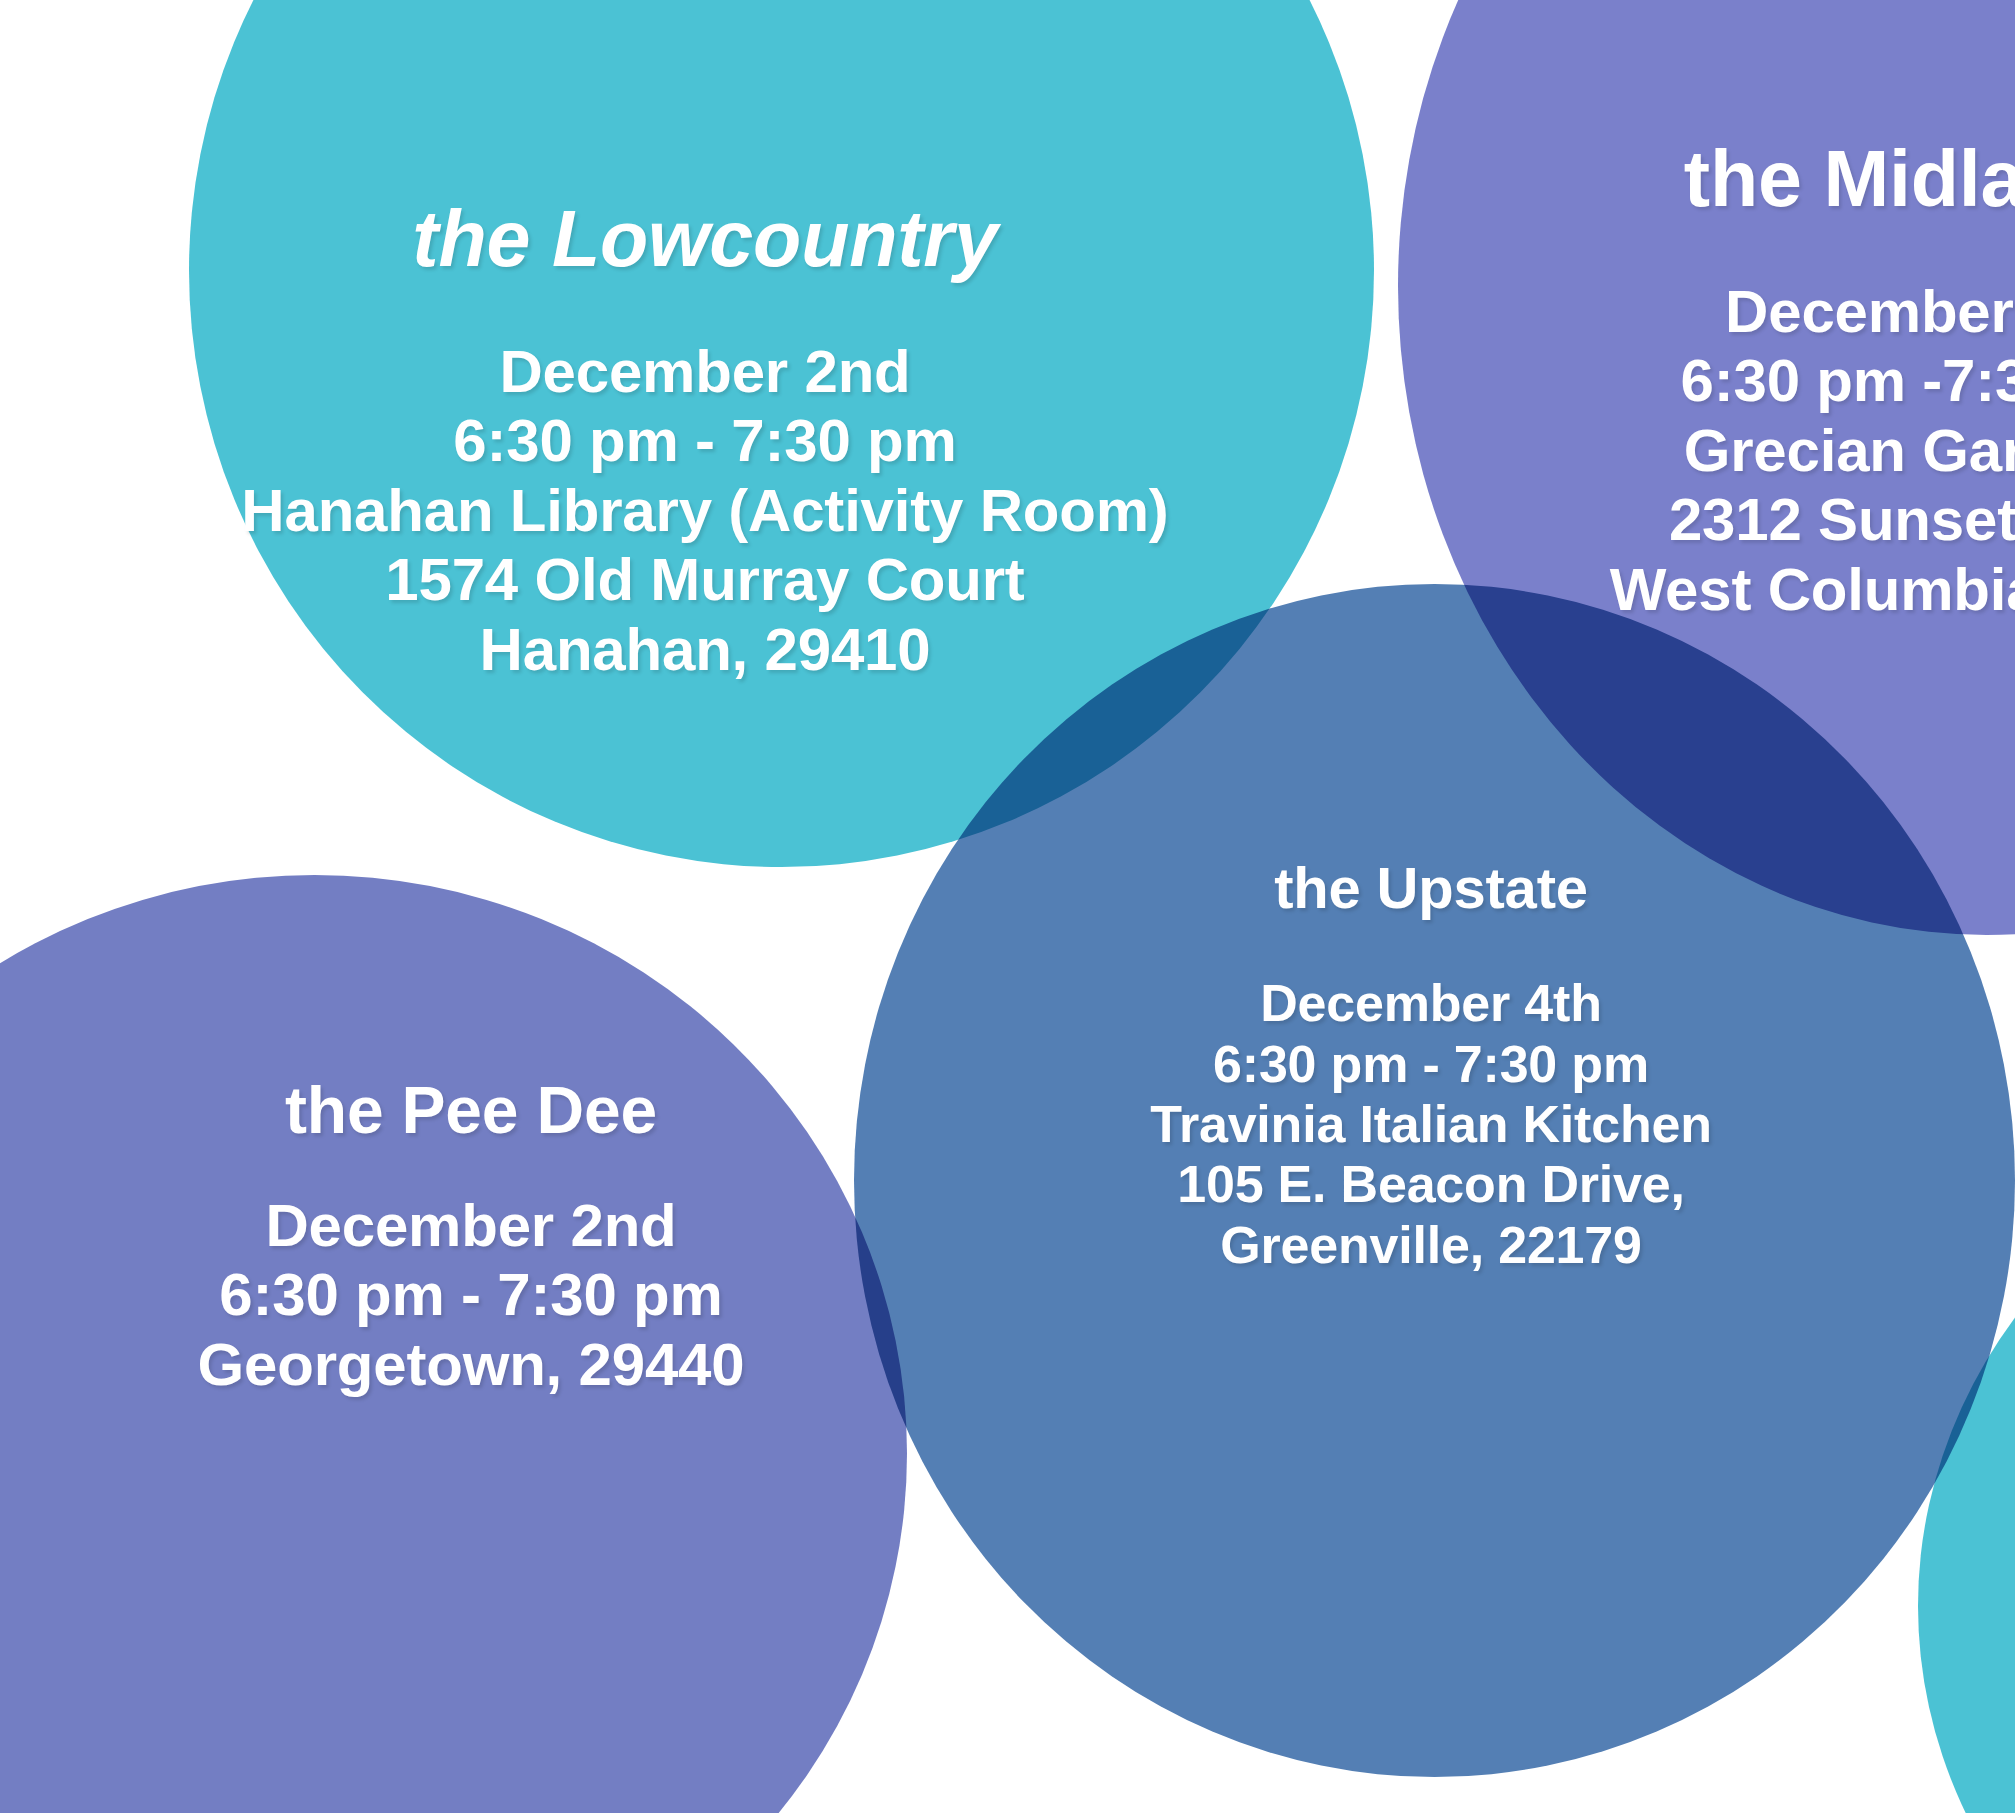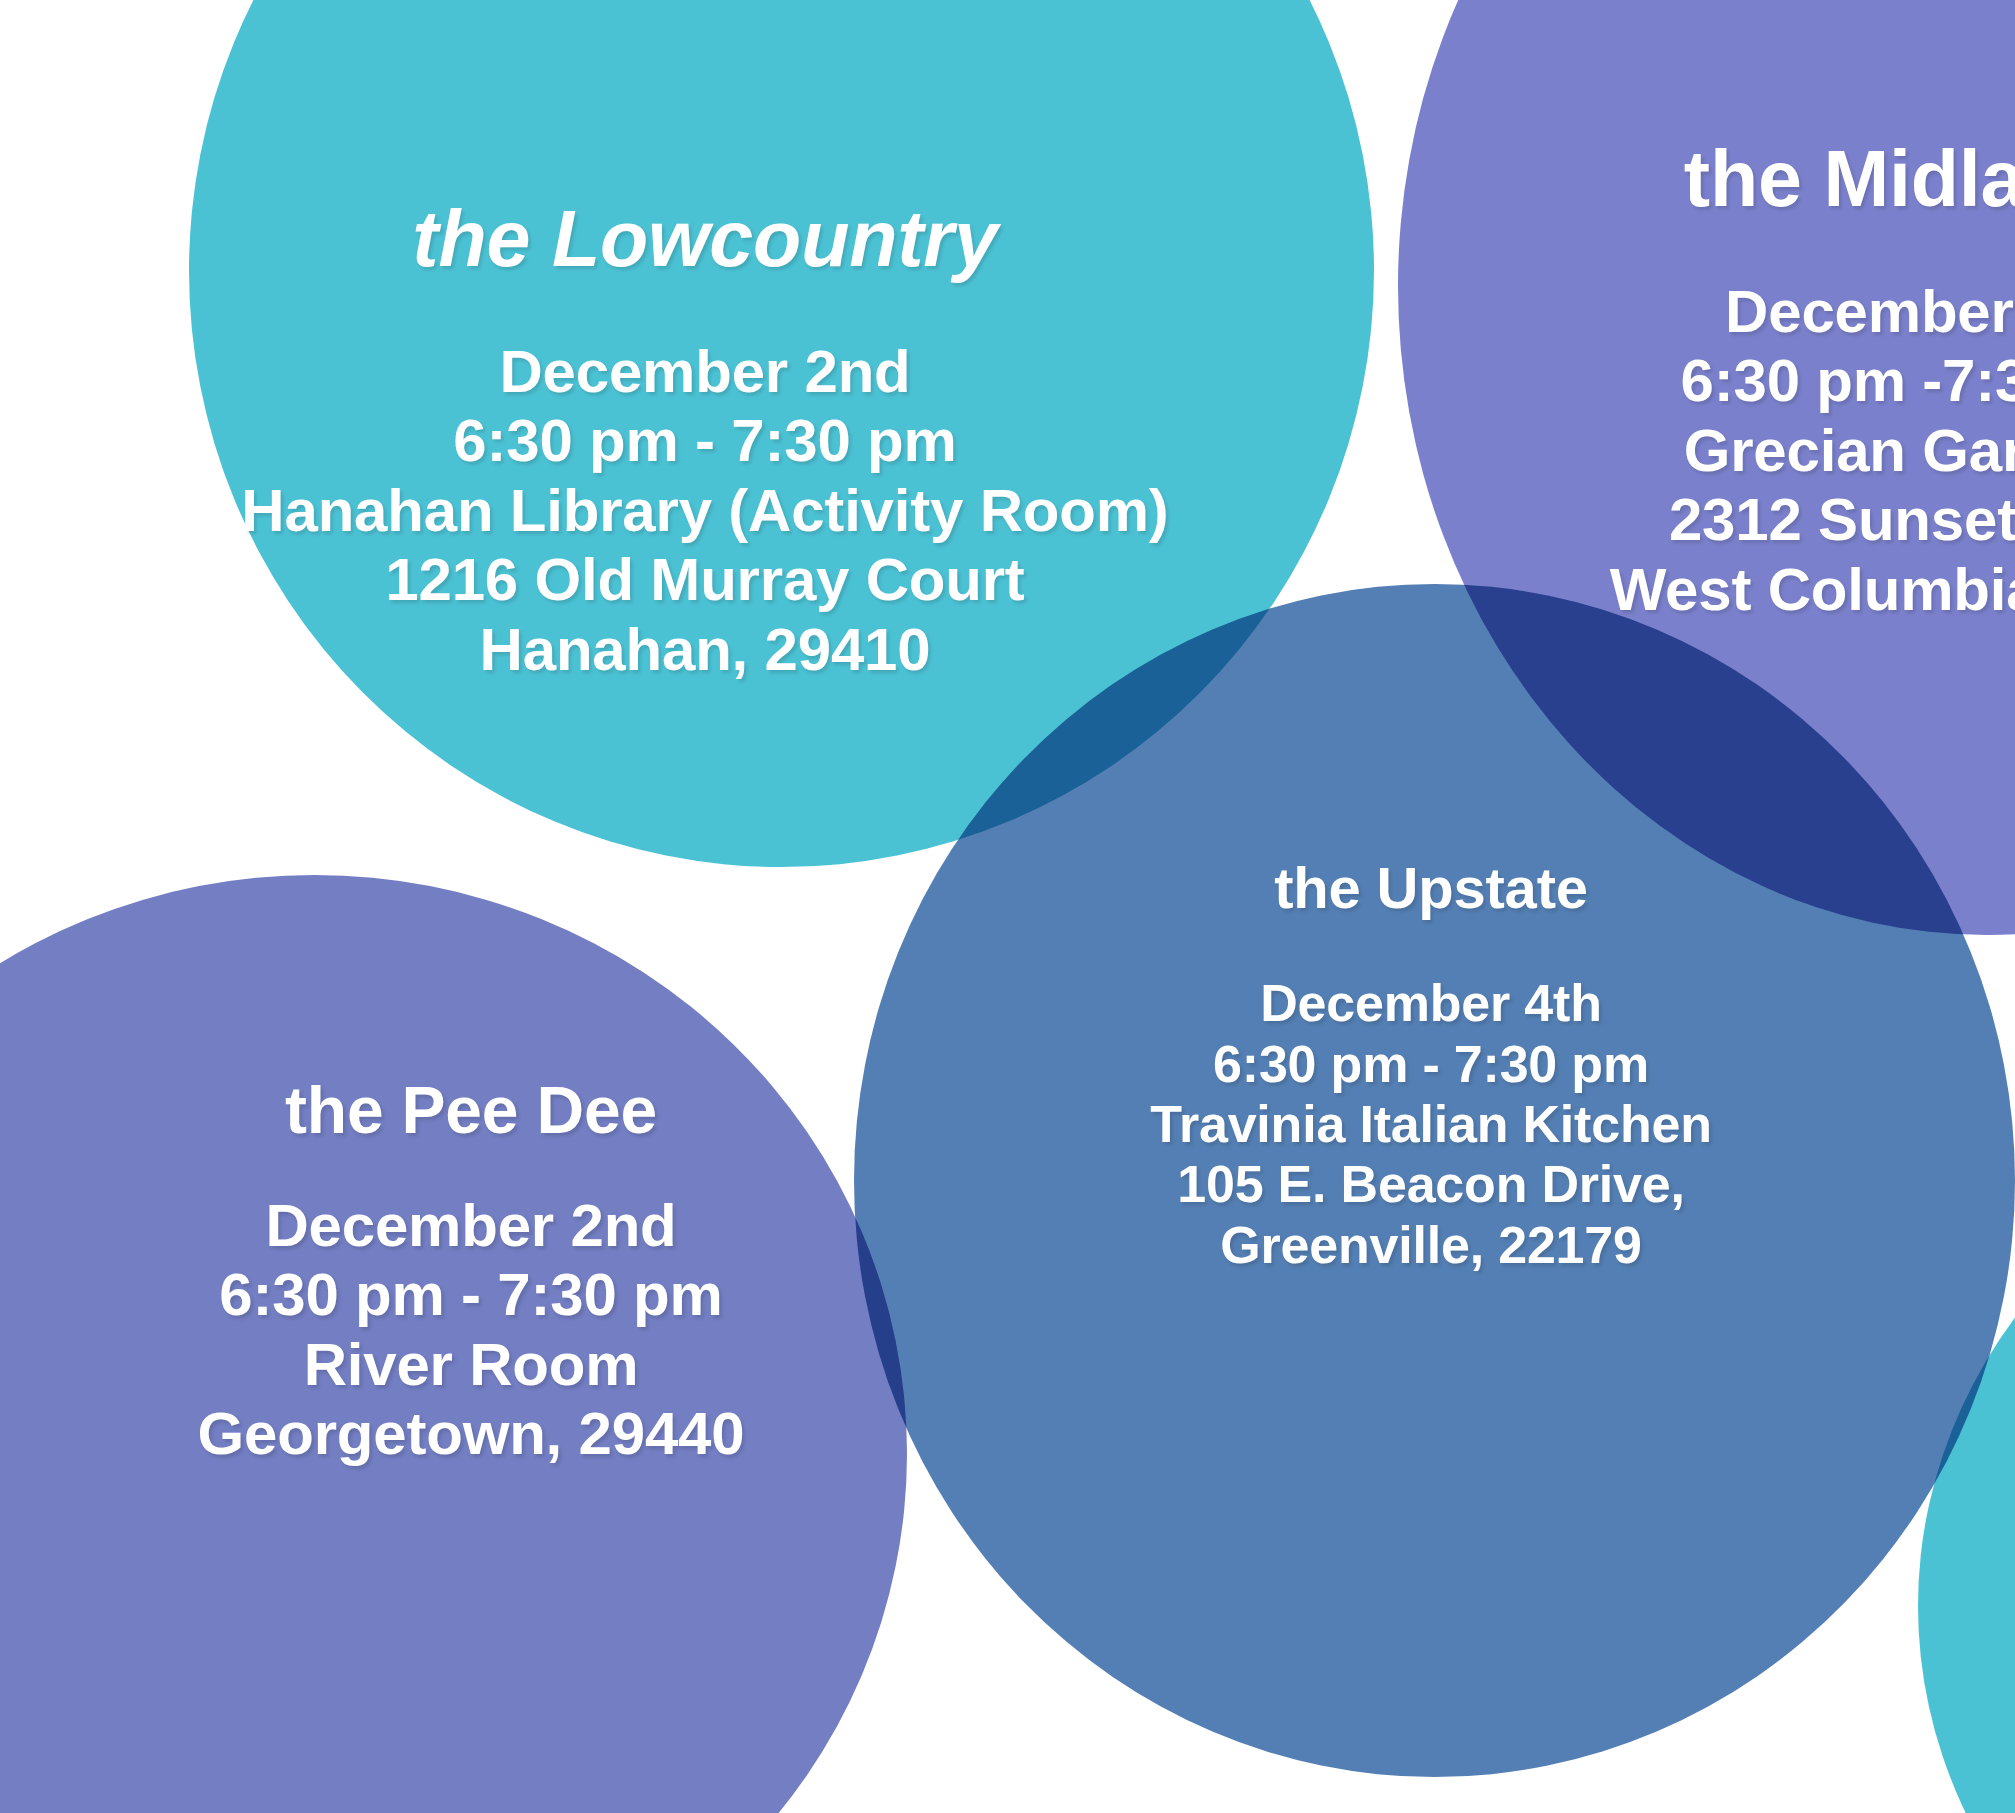--- a/index.html
+++ b/index.html
@@ -88,21 +88,21 @@
 
     <div class="blob" style="left:1918px; top:1088px;  width:1145px; height:1036px; background:#4bc2d4;"></div>
   </div>
 
   <div class="txt white" id="t-lowcountry">
     <span class="hd">the Lowcountry</span>
     <span class="bd">
       <span class="ln">December 2nd</span>
       <span class="ln">6:30 pm - 7:30 pm</span>
       <span class="ln">Hanahan Library (Activity Room)</span>
-      <span class="ln">1216 Old Murray Court</span>
+      <span class="ln">1574 Old Murray Court</span>
       <span class="ln">Hanahan, 29410</span>
     </span>
   </div>
 
   <div class="txt white" id="t-midlands">
     <span class="hd">the Midlands</span>
     <span class="bd">
       <span class="ln">December 3rd</span>
       <span class="ln">6:30 pm -7:30 pm</span>
       <span class="ln">Grecian Gardens</span>
@@ -120,21 +120,20 @@
       <span class="ln">105 E. Beacon Drive,</span>
       <span class="ln">Greenville, 22179</span>
     </span>
   </div>
 
   <div class="txt white" id="t-peedee">
     <span class="hd">the Pee Dee</span>
     <span class="bd">
       <span class="ln">December 2nd</span>
       <span class="ln">6:30 pm - 7:30 pm</span>
-      <span class="ln">River Room</span>
       <span class="ln">Georgetown, 29440</span>
     </span>
   </div>
 
   <div class="txt navy" id="t-questions">
     <span class="hd">Questions?</span>
     <span class="bd">
       <span class="ln">Contact the Lead Family</span>
       <span class="ln">Child Care Coach</span>
       <span class="ln">Monica Akers-Bellamy</span>

